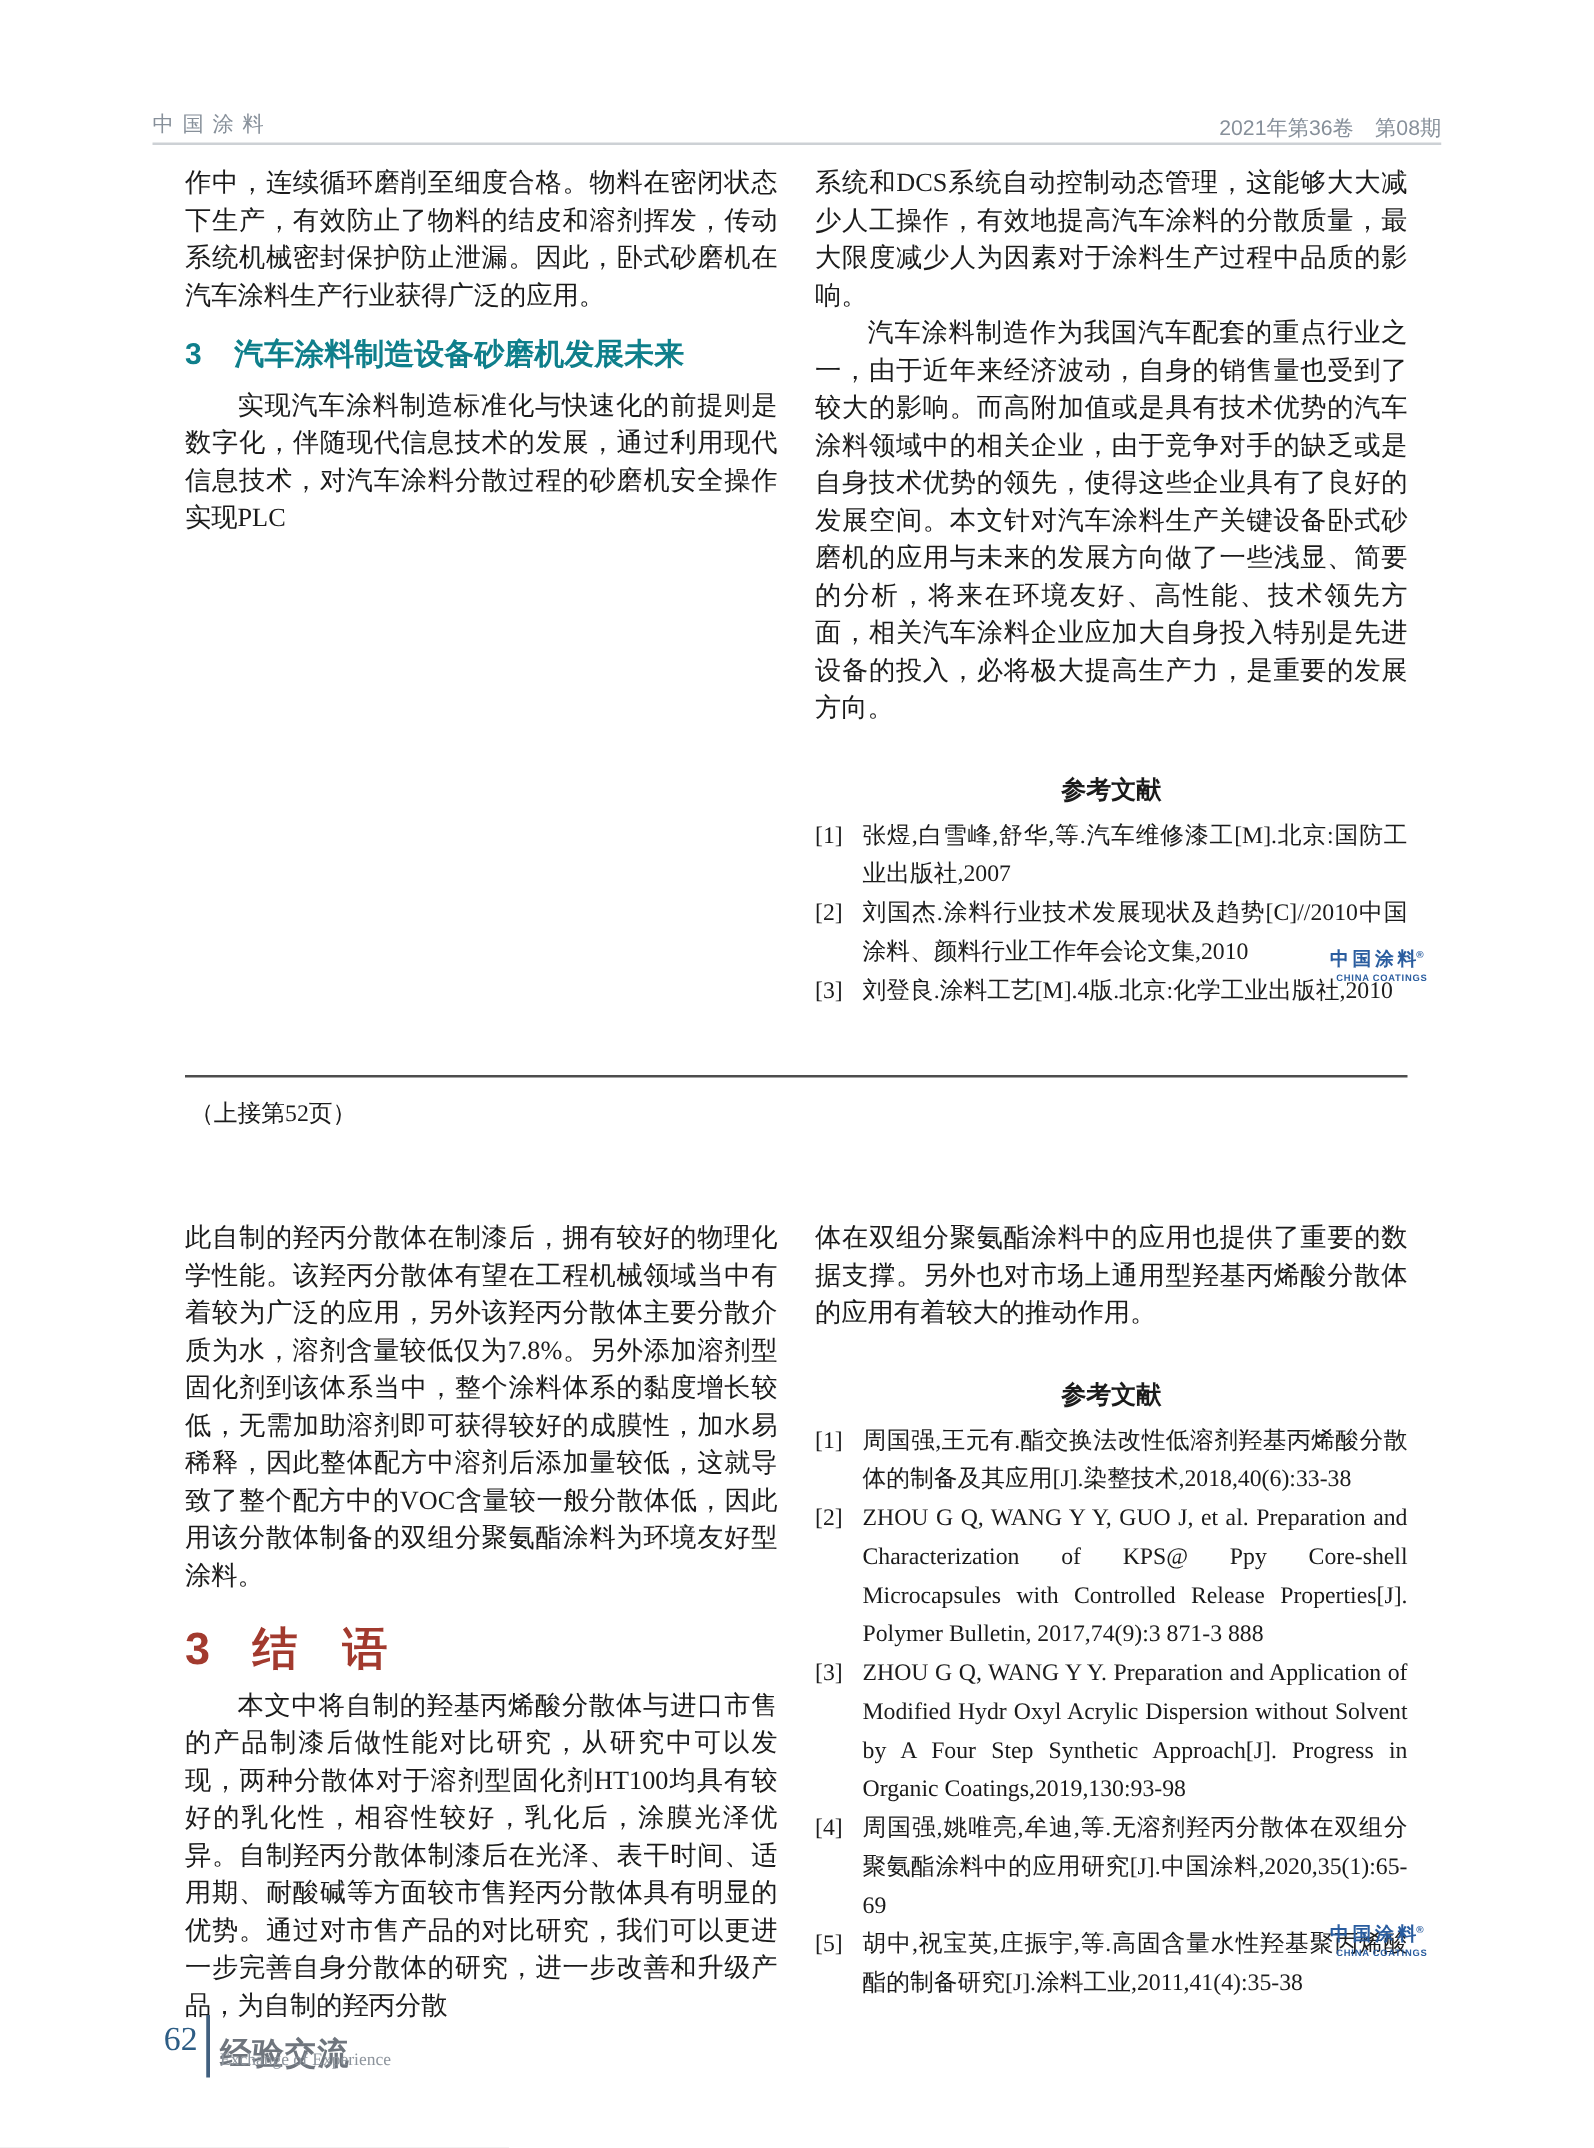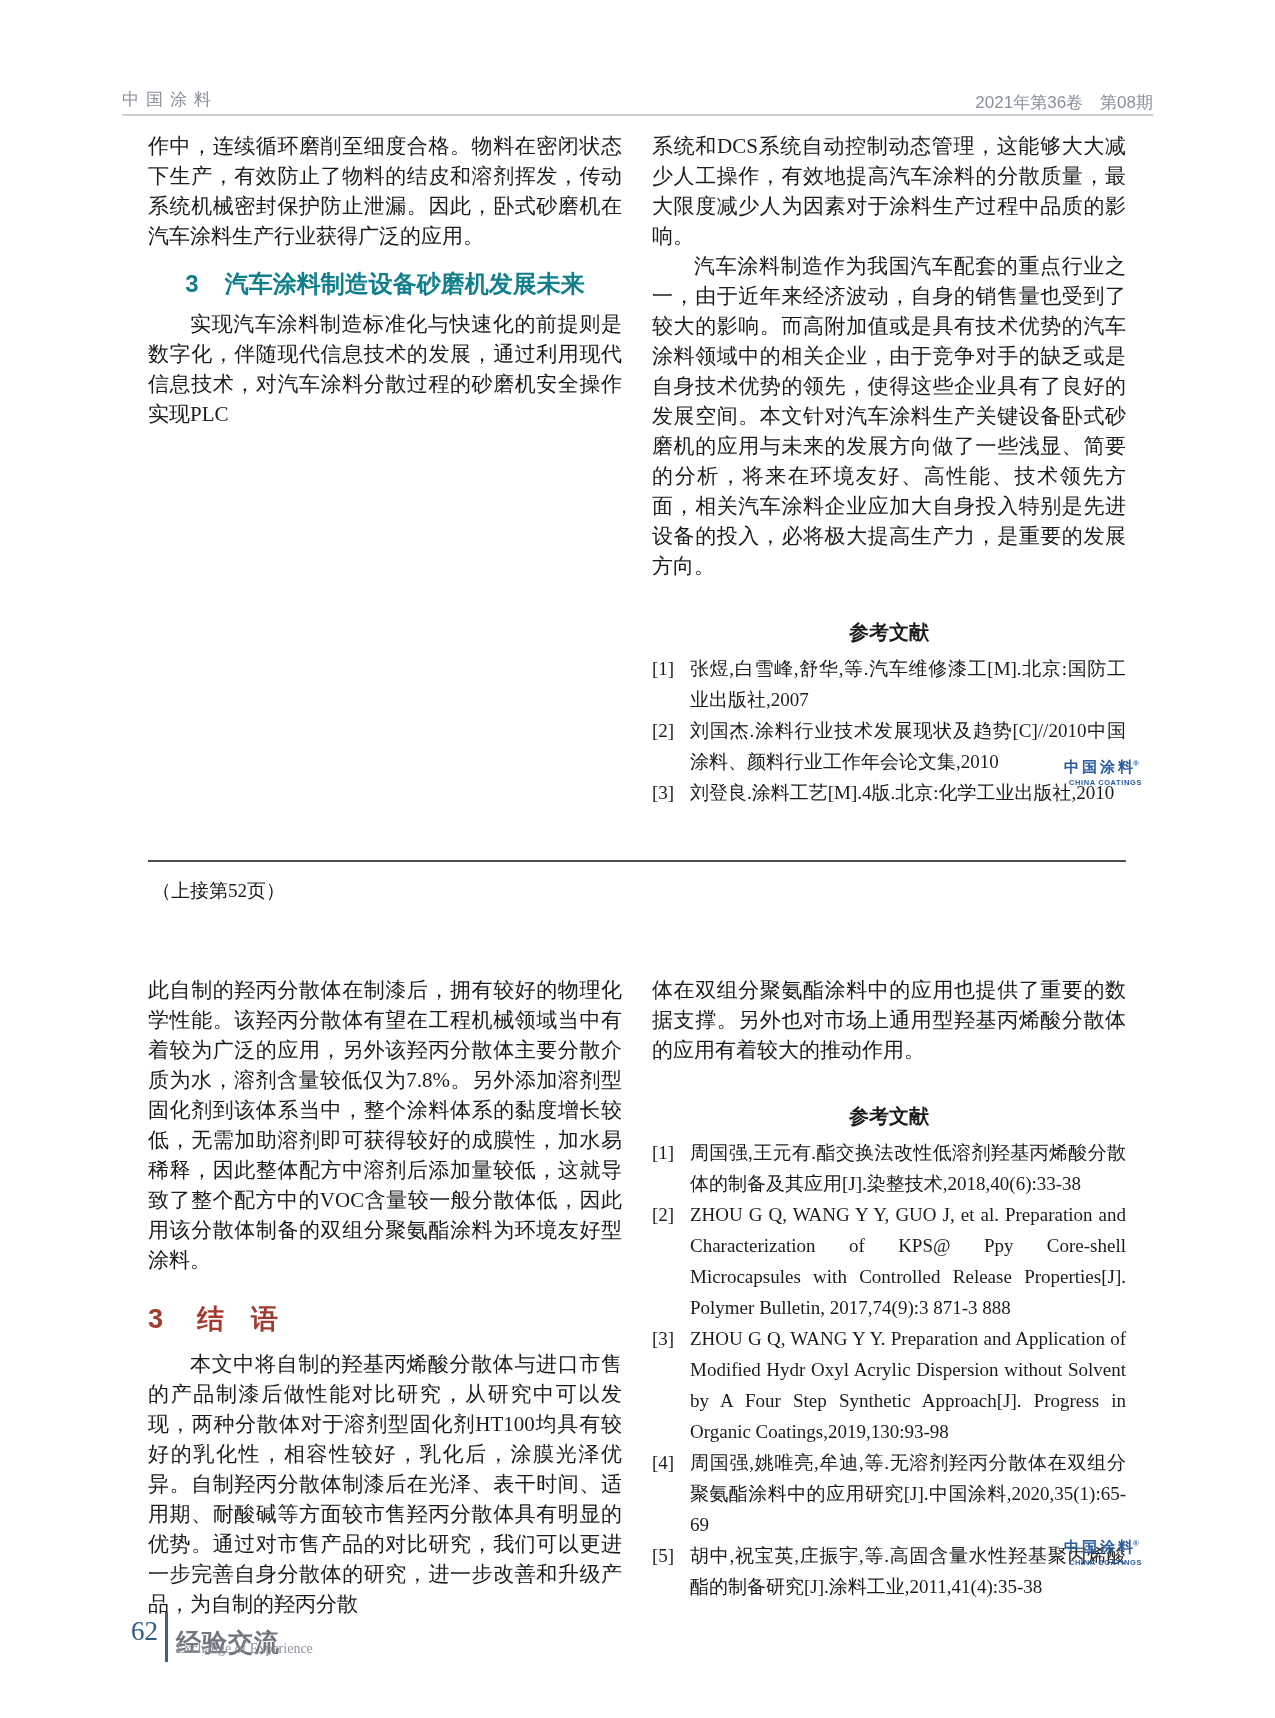--- a/index.html
+++ b/index.html
@@ -26,26 +26,26 @@
   
   .col {
     position:absolute; width:474px;
     font-size:21px; line-height:30px; text-align:justify;
   }
   .col p { margin:0; }
   p.ind { text-indent:2em; }
   .h-teal {
     margin:16px 0 8px; font-family:"Liberation Sans", sans-serif;
     font-weight:bold; font-size:24px; line-height:34px;
-    color:var(--teal, #0f7f8b); text-align:center;
+    color:var(--teal, #0f7f8b); text-align:left;
   }
   .h-teal .h-num { margin-right:26px; }
   .h-red {
     margin:26px 0 12px; font-family:"Liberation Sans", sans-serif;
-    font-weight:bold; font-size:27px; line-height:36px;
+    font-weight:bold; font-size:36px; line-height:36px;
     color:var(--red, #a23a2e); text-align:left;
   }
   .h-red .h-num { margin-right:34px; }
   .ref-title {
     margin:36px 0 6px; font-family:"Liberation Sans", sans-serif;
     font-weight:bold; font-size:20px; text-align:center;
   }
   .refs { font-size:19px; line-height:31px; }
   .ref-item { display:flex; }
   .ref-num { flex:0 0 38px; }

